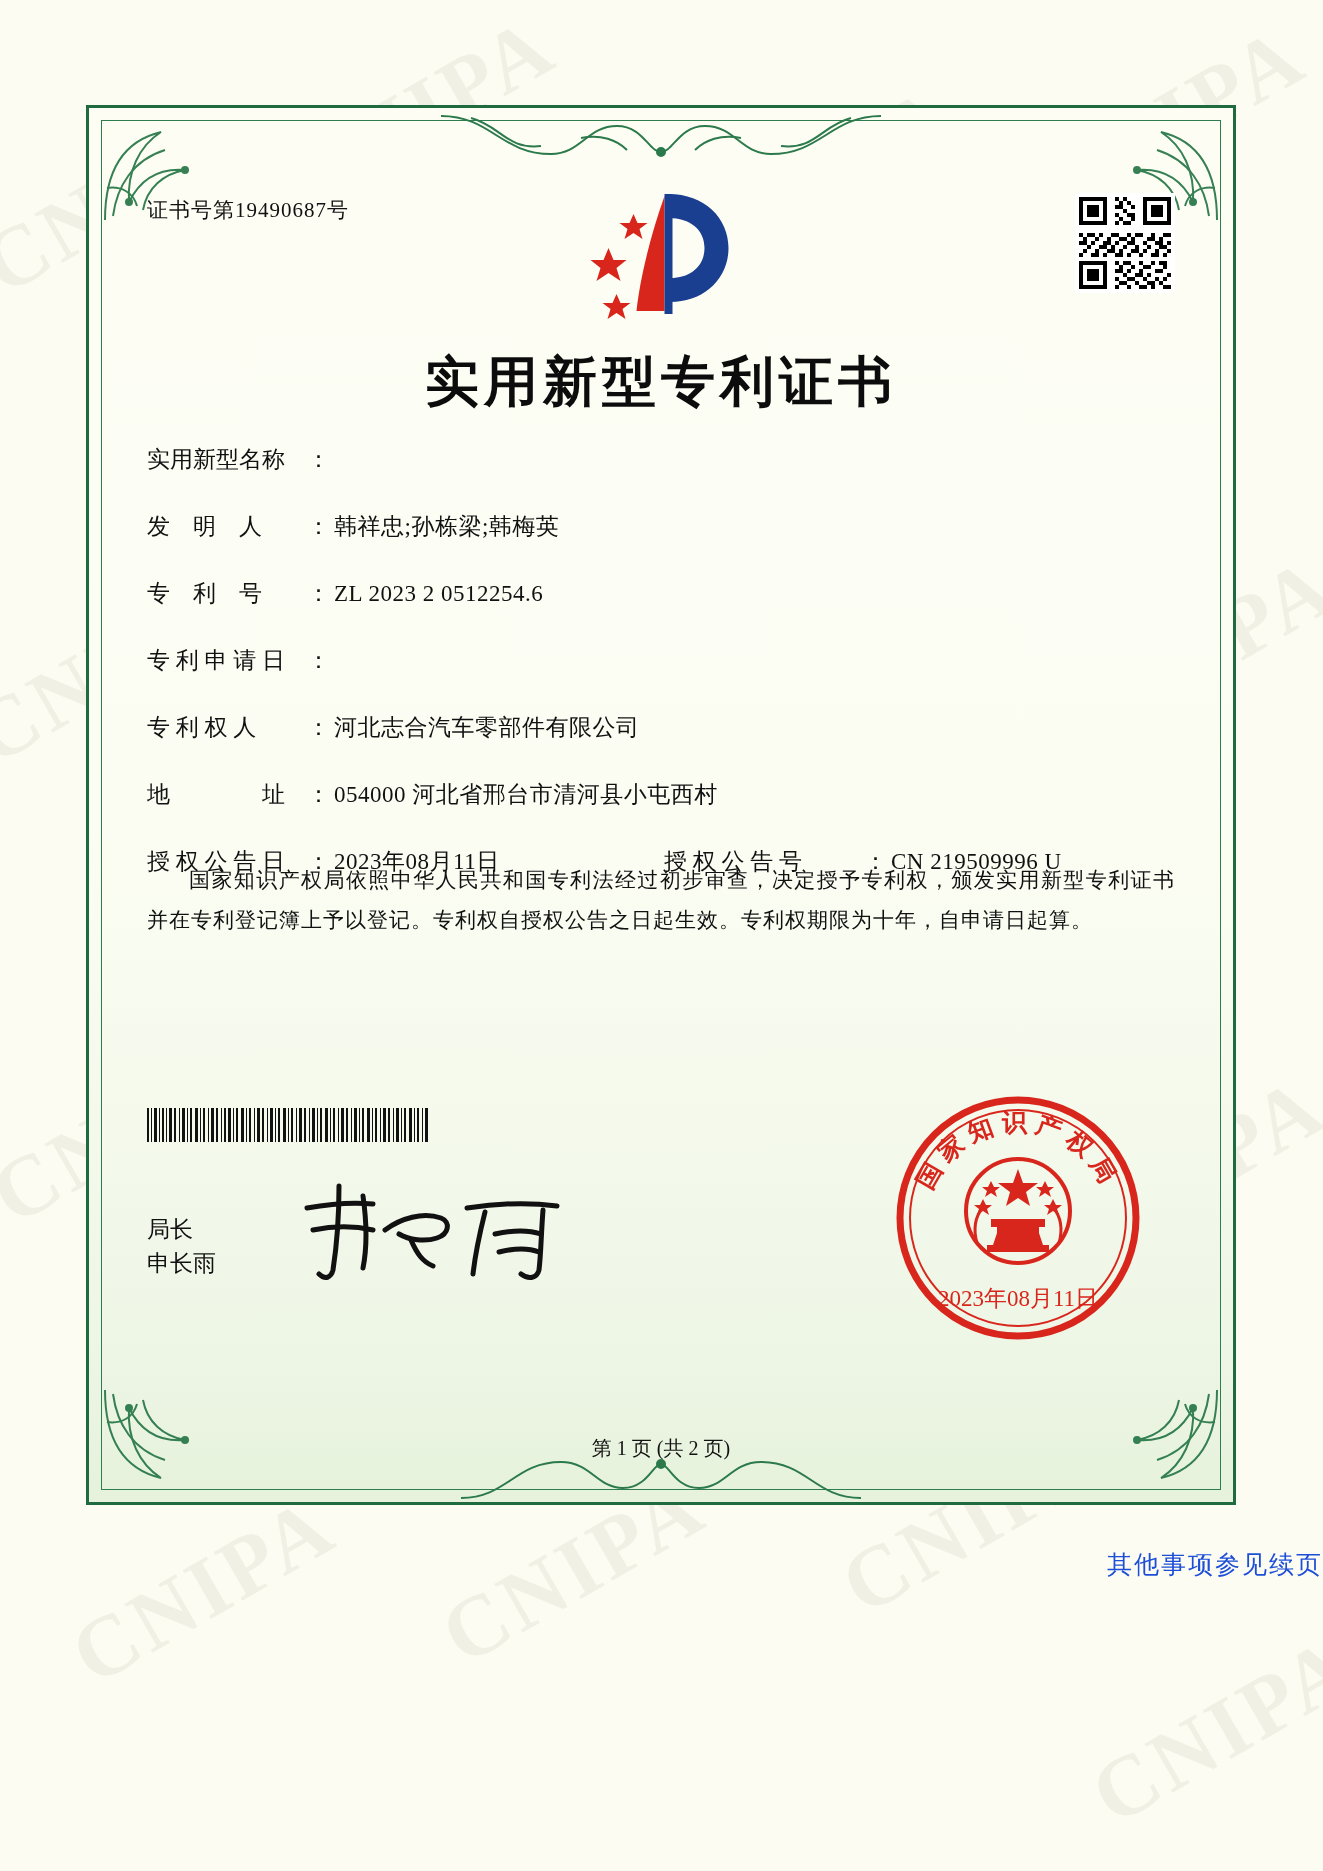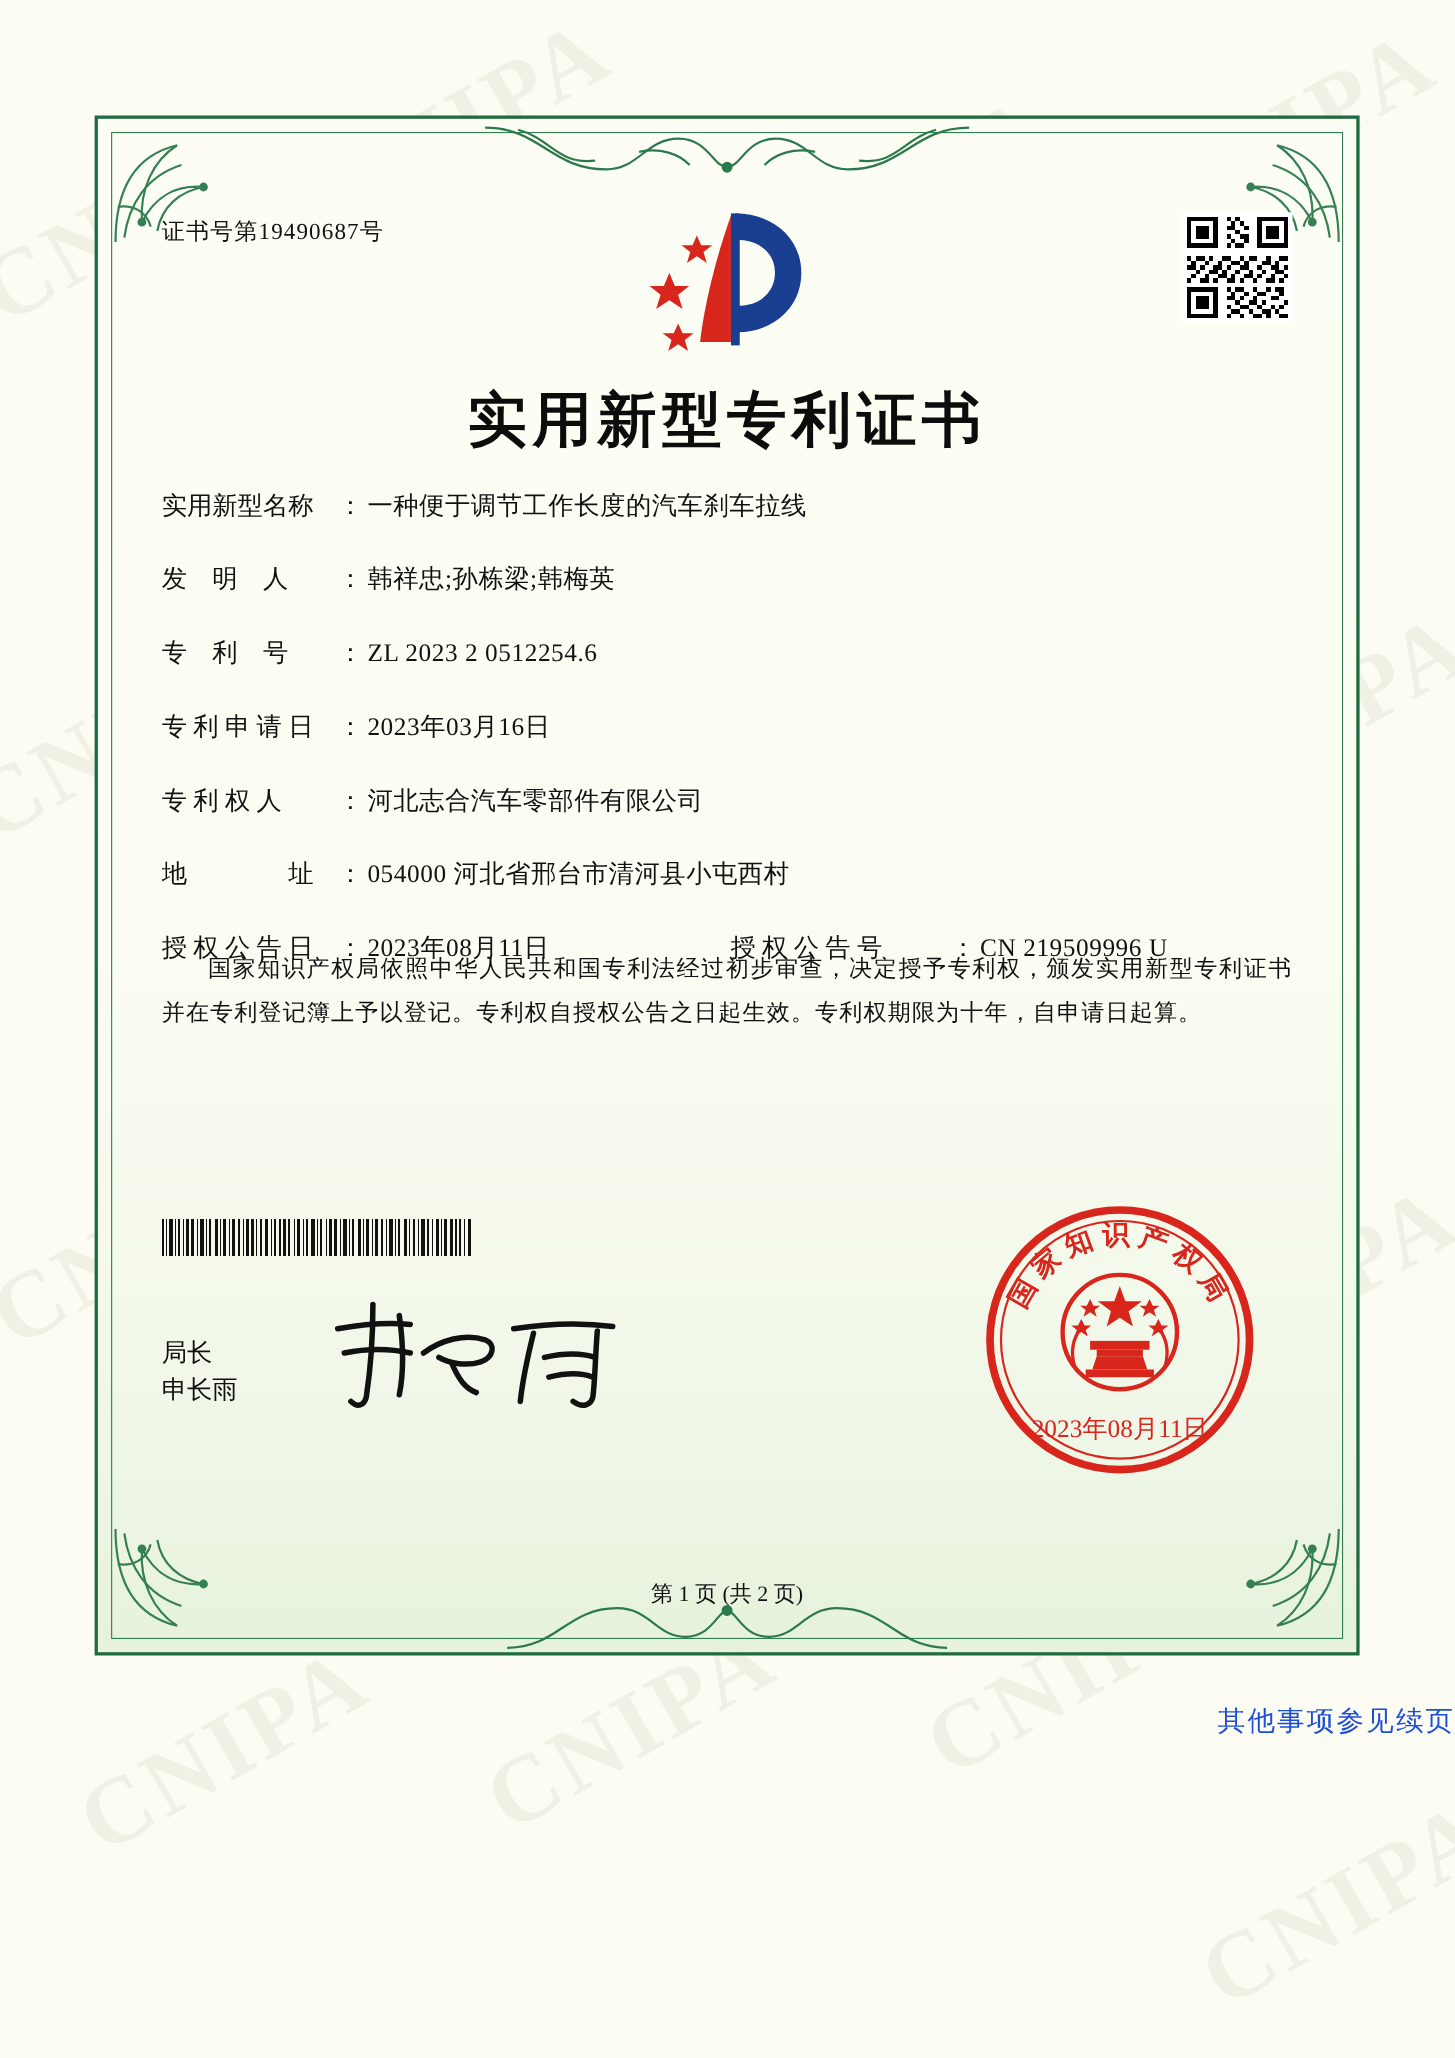--- a/index.html
+++ b/index.html
@@ -460,39 +460,37 @@
       </svg>
     </div>
 
     <div class="title">实用新型专利证书</div>
 
     <div class="fields">
 
       <div class="field-row">
         <span class="field-label">实用新型名称</span>
         <span class="colon">：</span>
-        <span class="field-value">一种便于调节工作长度的汽车刹车拉线</span>
       </div>
 
       <div class="field-row">
         <span class="field-label">发　明　人</span>
         <span class="colon">：</span>
         <span class="field-value">韩祥忠;孙栋梁;韩梅英</span>
       </div>
 
       <div class="field-row">
         <span class="field-label">专　利　号</span>
         <span class="colon">：</span>
         <span class="field-value">ZL 2023 2 0512254.6</span>
       </div>
 
       <div class="field-row">
         <span class="field-label">专 利 申 请 日</span>
         <span class="colon">：</span>
-        <span class="field-value">2023年03月16日</span>
       </div>
 
       <div class="field-row">
         <span class="field-label">专 利 权 人</span>
         <span class="colon">：</span>
         <span class="field-value">河北志合汽车零部件有限公司</span>
       </div>
 
       <div class="field-row">
         <span class="field-label">地　　　　址</span>

